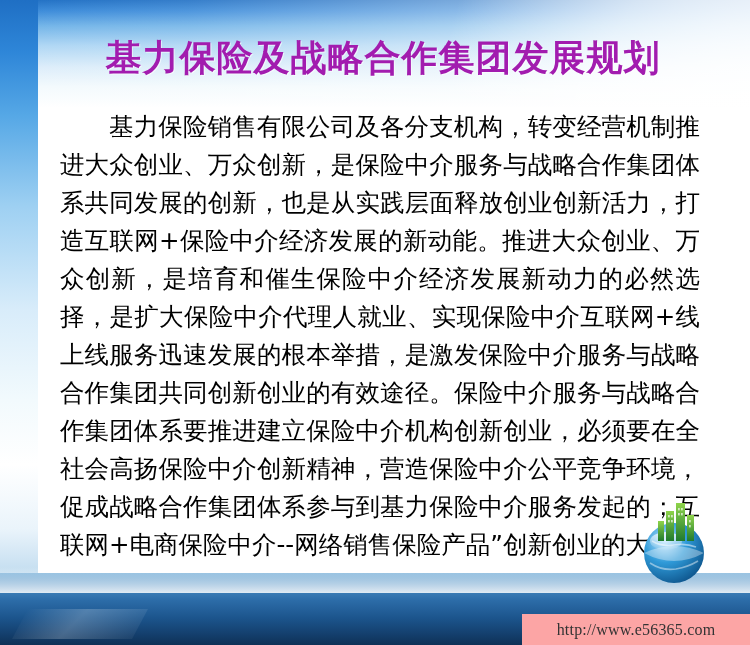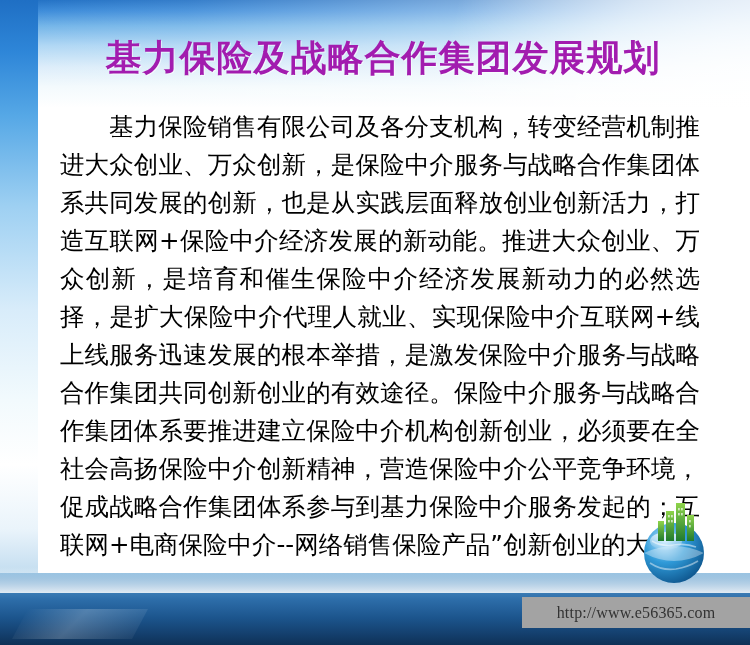--- a/index.html
+++ b/index.html
@@ -156,24 +156,24 @@
     right: 28px;
     bottom: 58px;
     width: 96px;
     height: 96px;
   }
 
   
   .watermark {
     position: absolute;
     right: 0;
-    bottom: 17px;
+    bottom: 0;
     width: 228px;
     height: 31px;
-    background: #a3a3a3;
+    background: #fca5a5;
     display: flex;
     align-items: center;
     justify-content: center;
     font-family: "Liberation Serif", serif;
     font-size: 16px;
     color: #333333;
     letter-spacing: 0.2px;
   }
 </style>
 </head>

